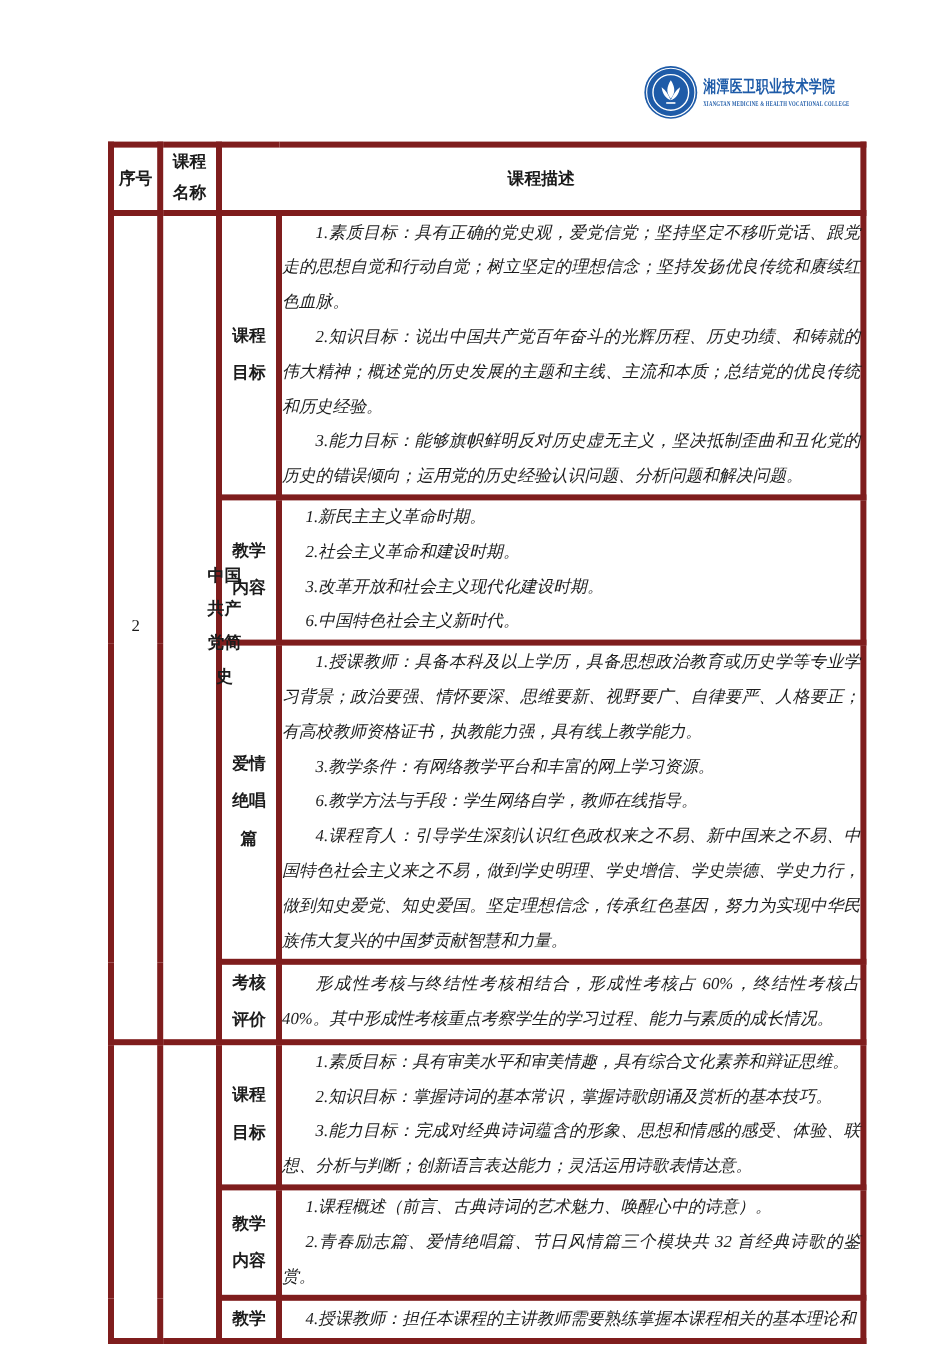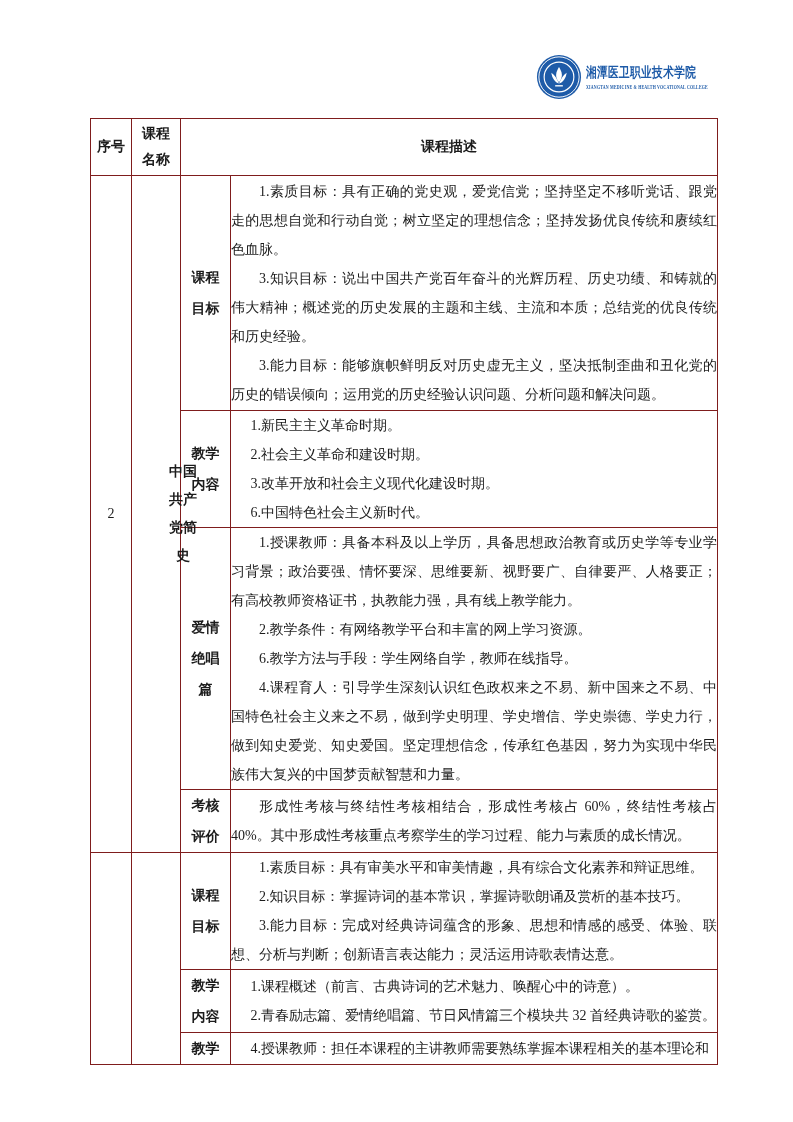--- a/index.html
+++ b/index.html
@@ -29,21 +29,21 @@
     transform:scaleX(0.66);transform-origin:left center;
     margin-top:2px;letter-spacing:0.3px;
   }
   
   .doc-table{
     position:absolute;left:90px;top:118px;
     border-collapse:collapse;table-layout:fixed;width:627px;
     font-size:14px;
   }
   .doc-table td{
-    border:1px solid #7f1d1d;
+    border:5px solid #7f1d1d;
     vertical-align:middle;
     padding:0;
   }
   .col-no{width:41px;}
   .col-name{width:49px;}
   .col-label{width:50px;}
   .col-content{width:487px;}
   .hdr td{font-weight:bold;text-align:center;}
   .rh57{height:57px;}  .rh235{height:235px;} .rh110{height:110px;}
   .rh242{height:242px;} .rh60{height:60px;}  .rh109{height:109px;}
@@ -53,20 +53,21 @@
   .cell-label{text-align:center;font-weight:bold;}
   .vtext{
     width:30px;margin:0 auto;
     word-break:break-all;line-height:31px;text-align:center;
   }
   .vtext.tight{line-height:28px;margin-left:36px;}
   .hdr .vtext{line-height:26px;}
   .cell-content{
     vertical-align:top;
     padding:2px 6px 2px 8px;
+    font-style:italic;
   }
   .cell-content p{
     margin:0;
     line-height:29px;
     text-align:justify;
   }
   .p-indent{text-indent:2em;}
   .p-item{text-indent:1.4em;text-align:left;}
 </style>
 </head>
@@ -116,21 +117,21 @@
         <span>2</span>
       </td>
       <td rowspan="4" class="cell-name">
         <div class="vtext tight">中国共产党简史</div>
       </td>
       <td class="cell-label">
         <div class="vtext">课程目标</div>
       </td>
       <td class="cell-content">
         <p class="p-indent">1.素质目标：具有正确的党史观，爱党信党；坚持坚定不移听党话、跟党走的思想自觉和行动自觉；树立坚定的理想信念；坚持发扬优良传统和赓续红色血脉。</p>
-        <p class="p-indent">3.知识目标：说出中国共产党百年奋斗的光辉历程、历史功绩、和铸就的伟大精神；概述党的历史发展的主题和主线、主流和本质；总结党的优良传统和历史经验。</p>
+        <p class="p-indent">2.知识目标：说出中国共产党百年奋斗的光辉历程、历史功绩、和铸就的伟大精神；概述党的历史发展的主题和主线、主流和本质；总结党的优良传统和历史经验。</p>
         <p class="p-indent">3.能力目标：能够旗帜鲜明反对历史虚无主义，坚决抵制歪曲和丑化党的历史的错误倾向；运用党的历史经验认识问题、分析问题和解决问题。</p>
       </td>
     </tr>
 
     <tr class="rh110">
       <td class="cell-label">
         <div class="vtext">教学内容</div>
       </td>
       <td class="cell-content">
         <p class="p-item">1.新民主主义革命时期。</p>
@@ -139,21 +140,21 @@
         <p class="p-item">6.中国特色社会主义新时代。</p>
       </td>
     </tr>
 
     <tr class="rh242">
       <td class="cell-label">
         <div class="vtext">爱情绝唱篇</div>
       </td>
       <td class="cell-content">
         <p class="p-indent">1.授课教师：具备本科及以上学历，具备思想政治教育或历史学等专业学习背景；政治要强、情怀要深、思维要新、视野要广、自律要严、人格要正；有高校教师资格证书，执教能力强，具有线上教学能力。</p>
-        <p class="p-indent">2.教学条件：有网络教学平台和丰富的网上学习资源。</p>
+        <p class="p-indent">3.教学条件：有网络教学平台和丰富的网上学习资源。</p>
         <p class="p-indent">6.教学方法与手段：学生网络自学，教师在线指导。</p>
         <p class="p-indent">4.课程育人：引导学生深刻认识红色政权来之不易、新中国来之不易、中国特色社会主义来之不易，做到学史明理、学史增信、学史崇德、学史力行，做到知史爱党、知史爱国。坚定理想信念，传承红色基因，努力为实现中华民族伟大复兴的中国梦贡献智慧和力量。</p>
       </td>
     </tr>
 
     <tr class="rh60">
       <td class="cell-label">
         <div class="vtext">考核评价</div>
       </td>
       <td class="cell-content">

